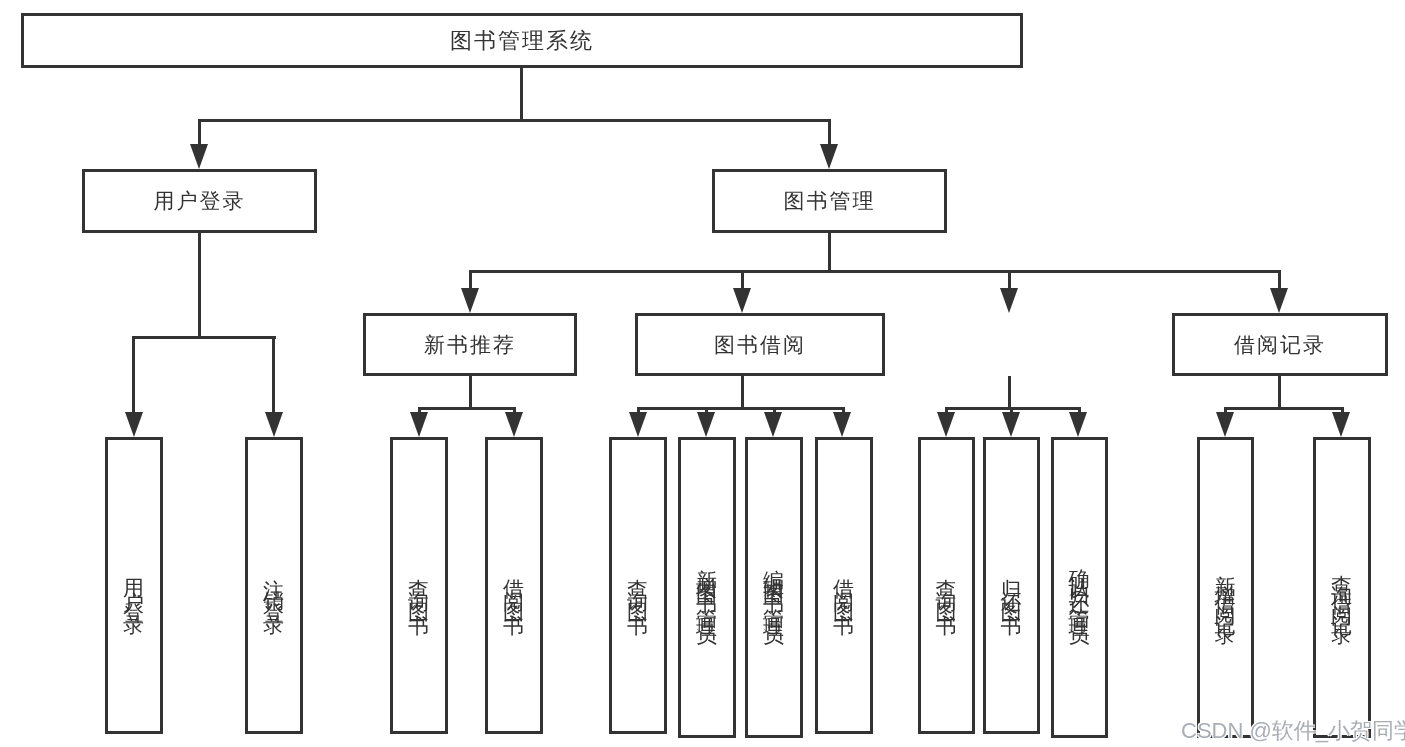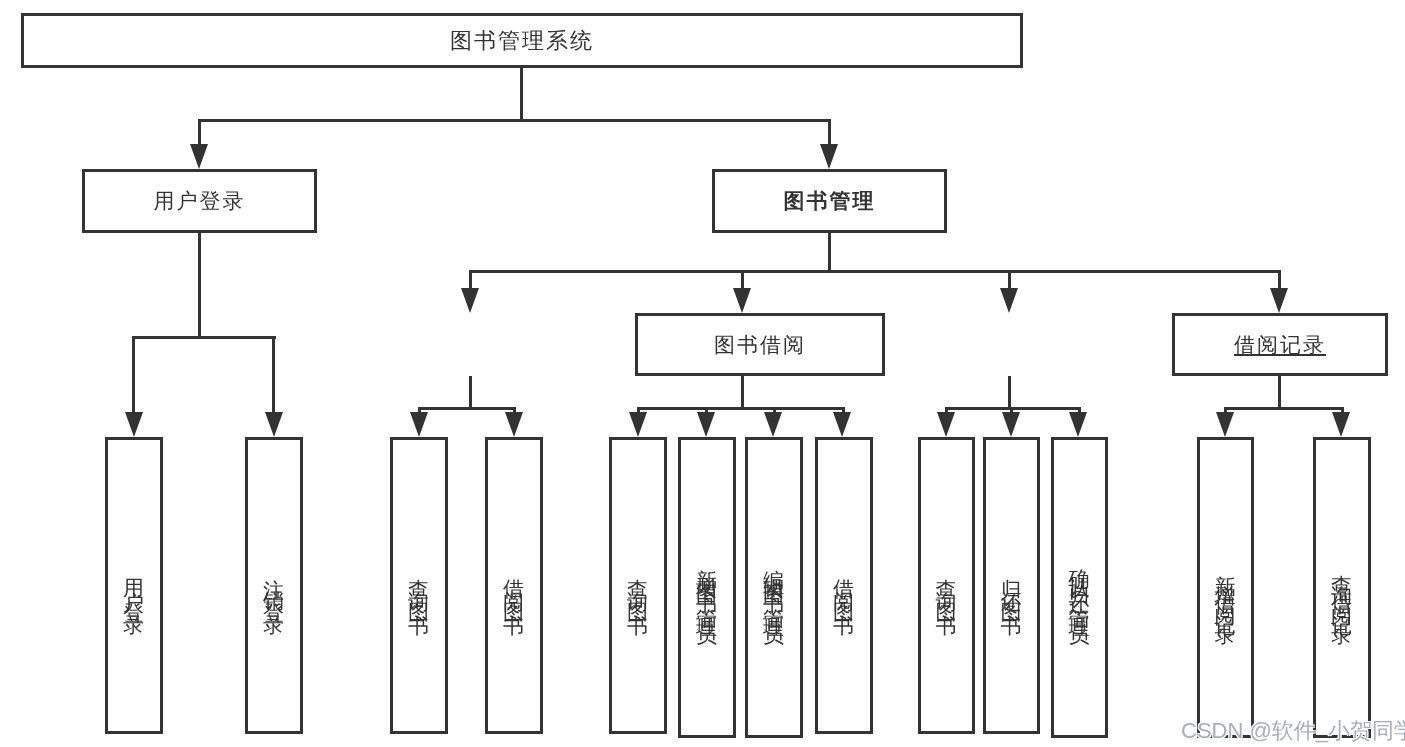--- a/index.html
+++ b/index.html
@@ -119,28 +119,31 @@
   <div class="arrow" style="left:1216px;top:412px;"></div>
   <div class="arrow" style="left:1332px;top:412px;"></div>
 
   <div class="box" style="left:21px;top:13px;width:1002px;height:55px;font-family:Liberation Serif, serif;">
     <span class="hlabel root-label">图书管理系统</span>
   </div>
 
   <div class="box" style="left:82px;top:169px;width:235px;height:64px;">
     <span class="hlabel">用户登录</span>
   </div>
-  <div class="box" style="left:712px;top:169px;width:235px;height:64px;font-weight:bold;">
+  <div class="box" style="left:712px;top:169px;width:235px;height:64px;">
     <span class="hlabel">图书管理</span>
   </div>
 
+  <div class="box" style="left:363px;top:313px;width:214px;height:63px;">
+    <span class="hlabel">新书推荐</span>
+  </div>
   <div class="box" style="left:635px;top:313px;width:250px;height:63px;">
     <span class="hlabel">图书借阅</span>
   </div>
-  <div class="box" style="left:1172px;top:313px;width:216px;height:63px;text-decoration:underline;">
+  <div class="box" style="left:1172px;top:313px;width:216px;height:63px;">
     <span class="hlabel">借阅记录</span>
   </div>
 
   <div class="box" style="left:105px;top:437px;width:58px;height:297px;">
     <span class="vt">用户登录</span>
   </div>
   <div class="box" style="left:245px;top:437px;width:58px;height:297px;">
     <span class="vt">注销登录</span>
   </div>
 

